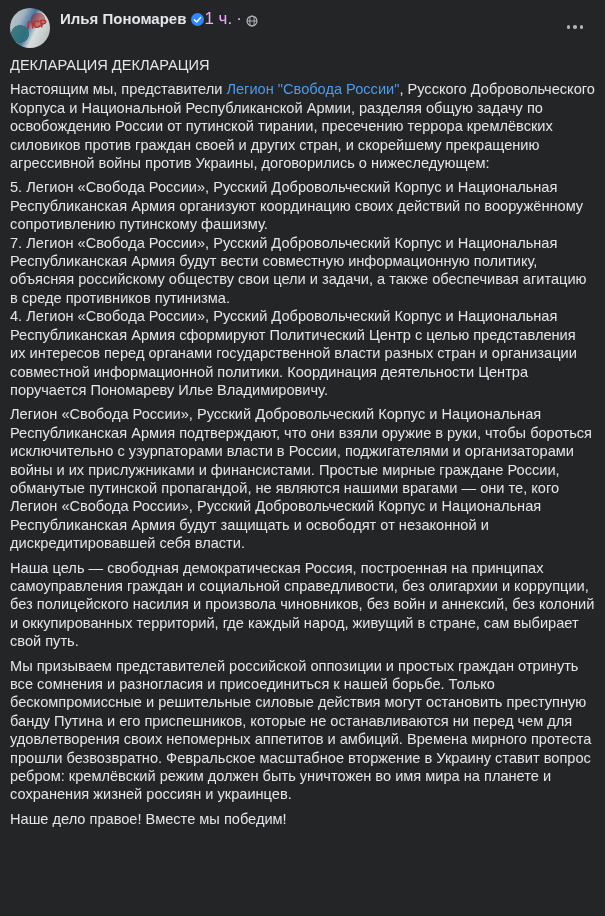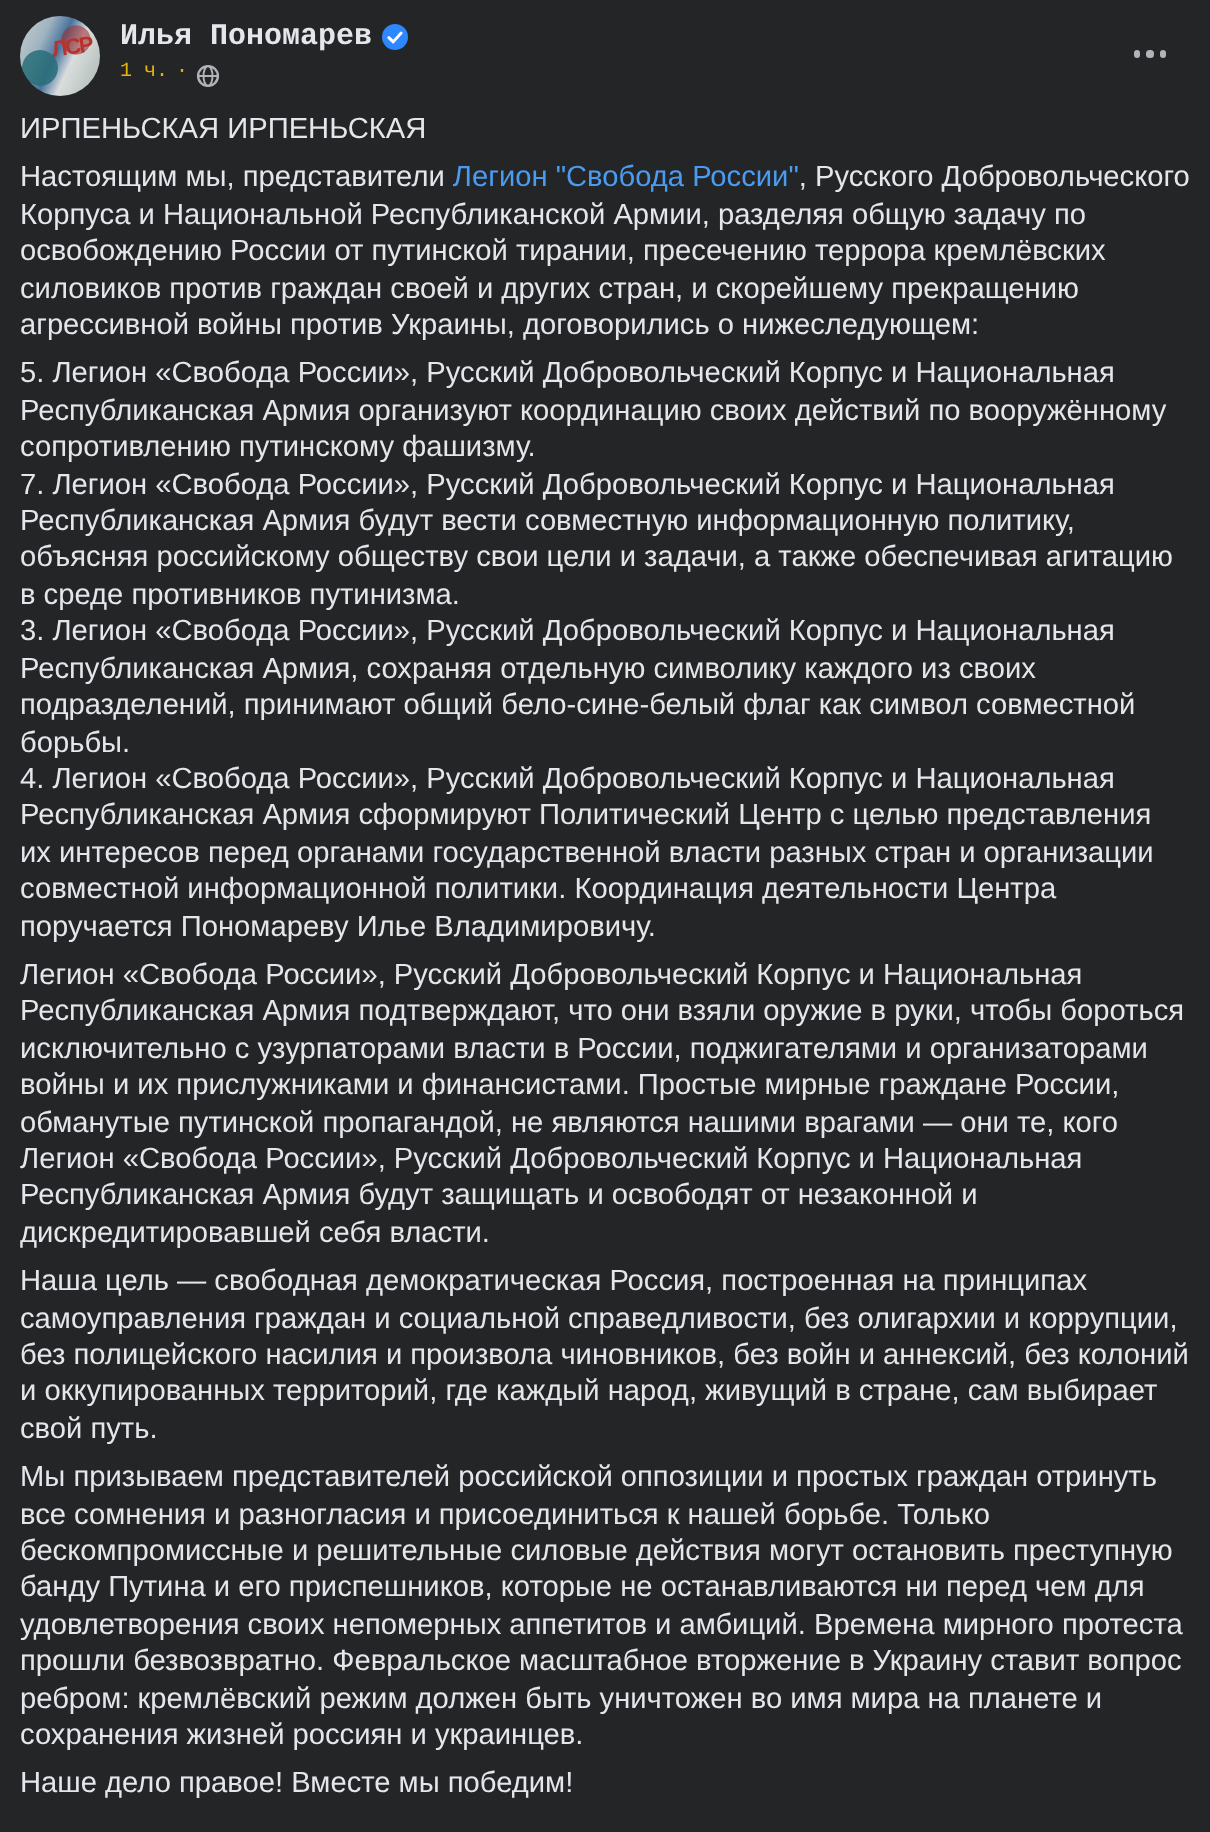--- a/index.html
+++ b/index.html
@@ -47,22 +47,20 @@
     color: #b8312c;
     font-weight: bold;
     font-size: 11px;
     transform: rotate(-8deg);
     letter-spacing: -1px;
   }
   .header-meta {
     margin-left: 10px;
     padding-top: 1px;
     display: flex;
-    flex-direction: column;
-    font-family: Liberation Mono, monospace;
   }
   .author-row {
     display: flex;
     align-items: center;
     gap: 5px;
   }
   .author-name {
     font-size: 15px;
     font-weight: bold;
     color: #e4e6eb;
@@ -71,22 +69,22 @@
   }
   .verified {
     width: 13px;
     height: 13px;
     display: inline-block;
   }
   .sub-row {
     display: flex;
     align-items: center;
     gap: 4px;
-    color: #eab308;
-    font-size: 10px;
+    color: #f0abfc;
+    font-size: 17px;
     line-height: 16px;
     margin-top: 1px;
   }
   .globe {
     width: 12px;
     height: 12px;
     display: inline-block;
     margin-top: 1px;
   }
   .more-button {
@@ -164,28 +162,27 @@
       </div>
     </div>
     <div class="more-button">
       <i></i>
         <i></i>
         <i></i>
     </div>
   </div>
 
   <div class="post-body">
-    <p>ИРПЕНЬСКАЯ ИРПЕНЬСКАЯ</p>
+    <p>ДЕКЛАРАЦИЯ ДЕКЛАРАЦИЯ</p>
 
     <p><span>Настоящим мы, представители </span><a class="inline-link">Легион "Свобода России"</a><span>, Русского Добровольческого Корпуса и Национальной Республиканской Армии, разделяя общую задачу по освобождению России от путинской тирании, пресечению террора кремлёвских силовиков против граждан своей и других стран, и скорейшему прекращению агрессивной войны против Украины, договорились о нижеследующем:</span></p>
 
     <div class="block">
       <div>5. Легион «Свобода России», Русский Добровольческий Корпус и Национальная Республиканская Армия организуют координацию своих действий по вооружённому сопротивлению путинскому фашизму.</div>
       <div>7. Легион «Свобода России», Русский Добровольческий Корпус и Национальная Республиканская Армия будут вести совместную информационную политику, объясняя российскому обществу свои цели и задачи, а также обеспечивая агитацию в среде противников путинизма.</div>
-      <div>3. Легион «Свобода России», Русский Добровольческий Корпус и Национальная Республиканская Армия, сохраняя отдельную символику каждого из своих подразделений, принимают общий бело-сине-белый флаг как символ совместной борьбы.</div>
       <div>4. Легион «Свобода России», Русский Добровольческий Корпус и Национальная Республиканская Армия сформируют Политический Центр с целью представления их интересов перед органами государственной власти разных стран и организации совместной информационной политики. Координация деятельности Центра поручается Пономареву Илье Владимировичу.</div>
     </div>
 
     <p>Легион «Свобода России», Русский Добровольческий Корпус и Национальная Республиканская Армия подтверждают, что они взяли оружие в руки, чтобы бороться исключительно с узурпаторами власти в России, поджигателями и организаторами войны и их прислужниками и финансистами. Простые мирные граждане России, обманутые путинской пропагандой, не являются нашими врагами — они те, кого Легион «Свобода России», Русский Добровольческий Корпус и Национальная Республиканская Армия будут защищать и освободят от незаконной и дискредитировавшей себя власти.</p>
     <p>Наша цель — свободная демократическая Россия, построенная на принципах самоуправления граждан и социальной справедливости, без олигархии и коррупции, без полицейского насилия и произвола чиновников, без войн и аннексий, без колоний и оккупированных территорий, где каждый народ, живущий в стране, сам выбирает свой путь.</p>
     <p>Мы призываем представителей российской оппозиции и простых граждан отринуть все сомнения и разногласия и присоединиться к нашей борьбе. Только бескомпромиссные и решительные силовые действия могут остановить преступную банду Путина и его приспешников, которые не останавливаются ни перед чем для удовлетворения своих непомерных аппетитов и амбиций. Времена мирного протеста прошли безвозвратно. Февральское масштабное вторжение в Украину ставит вопрос ребром: кремлёвский режим должен быть уничтожен во имя мира на планете и сохранения жизней россиян и украинцев.</p>
     <p>Наше дело правое! Вместе мы победим!</p>
 
   </div>
 

